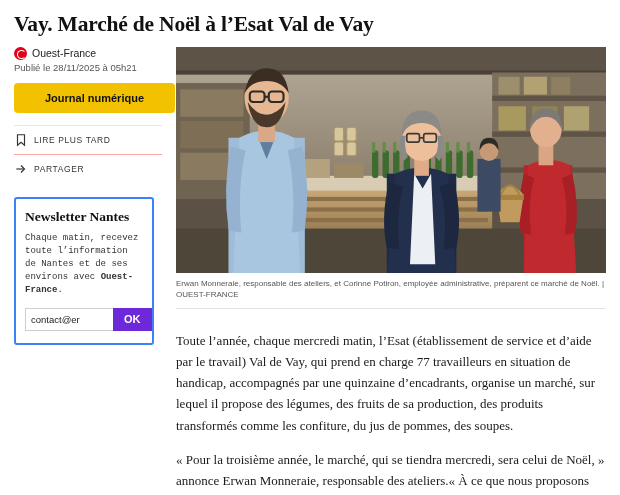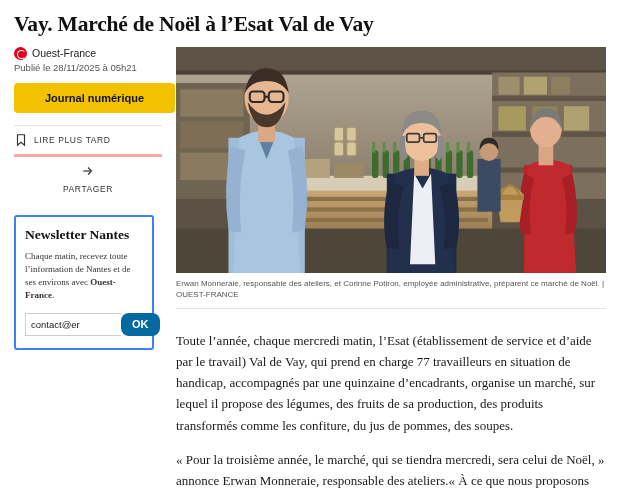--- a/index.html
+++ b/index.html
@@ -95,21 +95,21 @@
   }
 
   
   .action-row {
     display: flex;
     align-items: center;
     gap: 6px;
     padding: 7px 0;
     cursor: pointer;
   }
-  .action-row + .action-row { border-top: 3px solid #fca5a5; flex-direction: column; }
+  .action-row + .action-row { border-top: 1px solid #fca5a5; }
   .action-label {
     font-family: "Liberation Sans", sans-serif;
     font-size: 8.5px;
     letter-spacing: 0.6px;
     color: #333;
     text-transform: uppercase;
   }
   .ico { width: 14px; height: 14px; flex: 0 0 14px; display: block; }
   .divider-top { border-top: 1px solid #e6e6e6; }
 
@@ -122,52 +122,52 @@
     width: 140px;
   }
   .nl-title {
     font-family: "Liberation Serif", serif;
     font-weight: bold;
     font-size: 13.5px;
     margin-bottom: 7px;
     color: #111;
   }
   .nl-text {
-    font-family: Liberation Serif, serif;
+    font-family: Liberation Mono, monospace;
     font-size: 9px;
     line-height: 1.45;
     color: #333;
   }
   .nl-text b { font-weight: bold; }
   .nl-form {
     display: flex;
     margin-top: 11px;
     align-items: stretch;
   }
   .nl-input {
-    width: 96px;
+    width: 88px;
     border: 1px solid #cfcfcf;
     border-right: none;
     font-family: "Liberation Sans", sans-serif;
     font-size: 9.5px;
     padding: 5px 5px;
     color: #222;
     outline: none;
     border-radius: 0;
   }
   .nl-ok {
-    background: #0369a1;
+    background: #6d28d9;
     color: #fff;
     border: none;
     font-family: "Liberation Sans", sans-serif;
     font-size: 11px;
     font-weight: bold;
     padding: 0 11px;
     cursor: pointer;
-    border-radius: 8px;
+    border-radius: 0;
   }
 
   
   .photo-wrap { width: 100%; }
   .photo {
     width: 100%;
     height: 226px;
     position: relative;
     overflow: hidden;
     background: #7b6a58;

